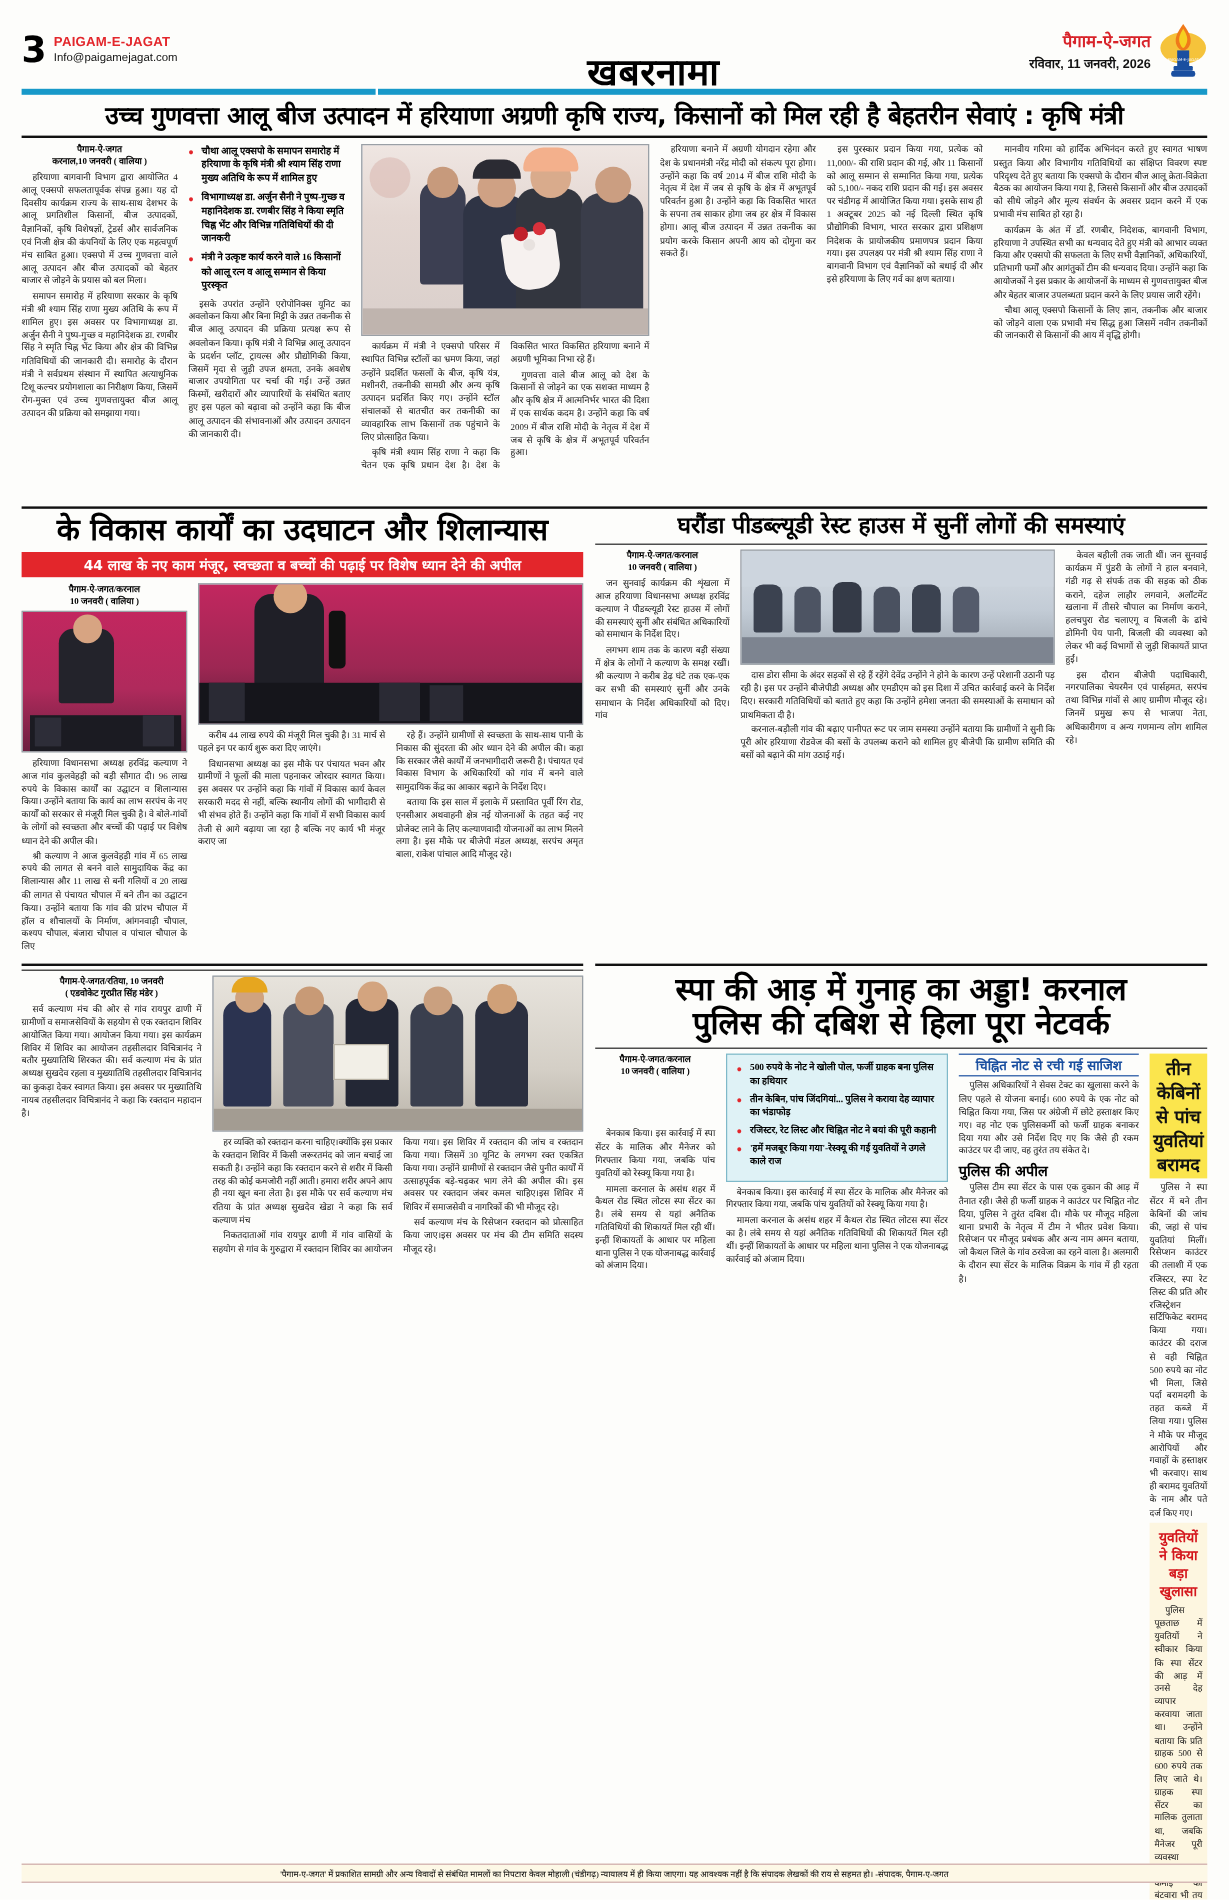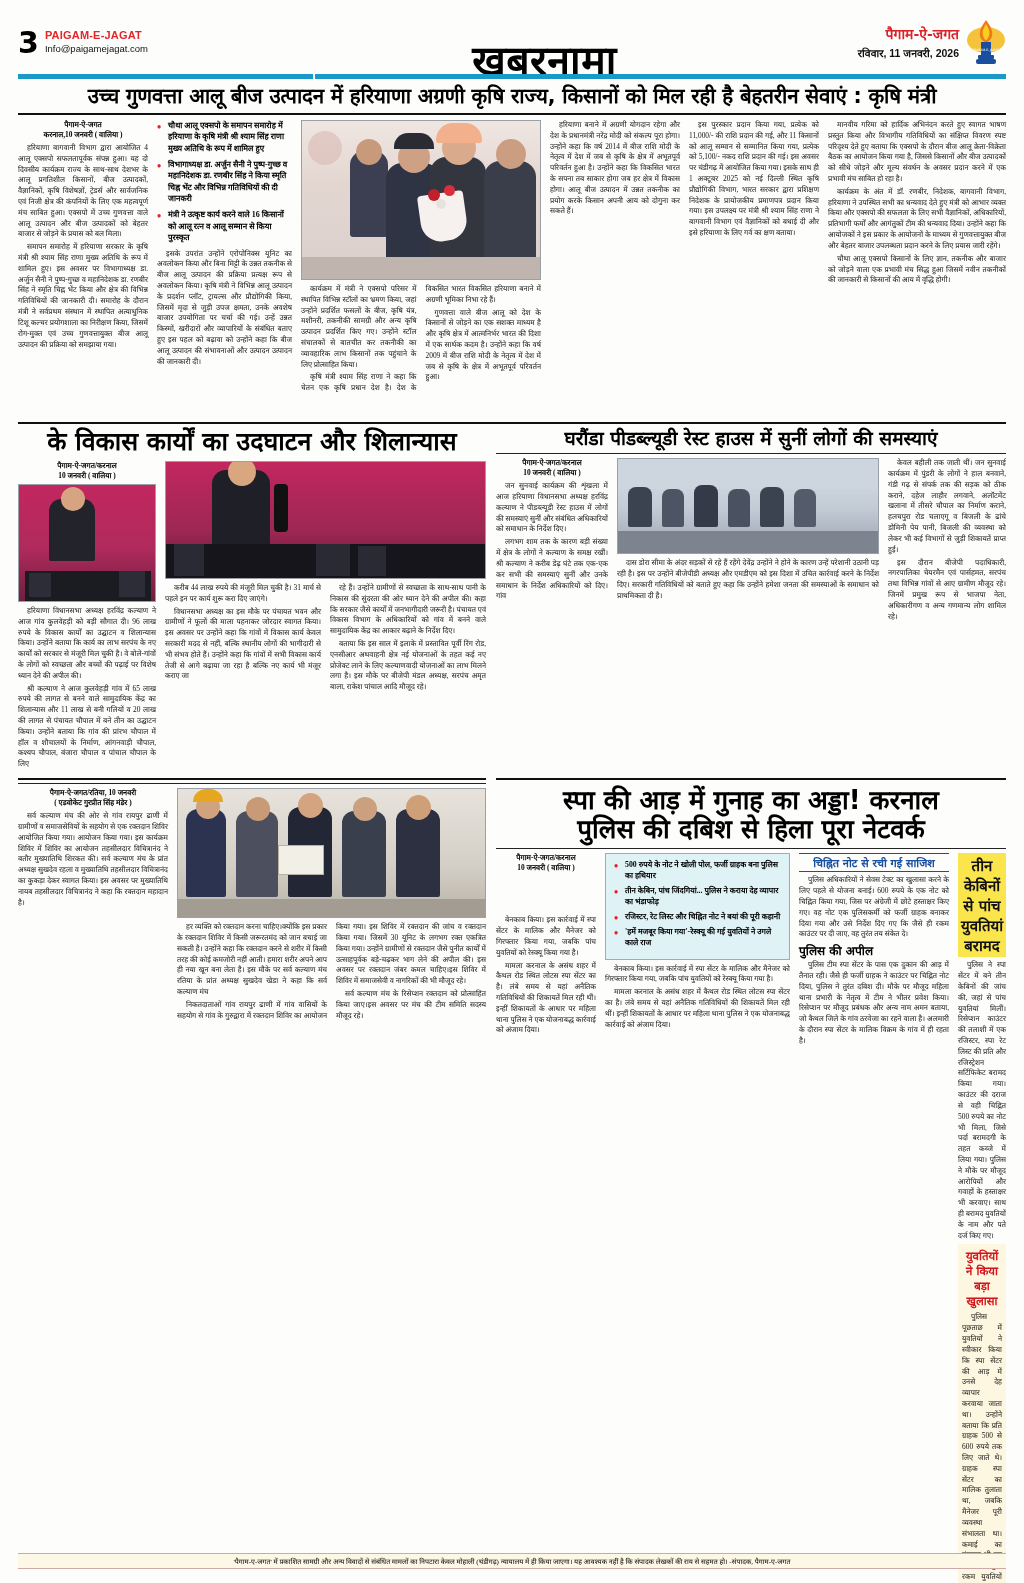--- a/index.html
+++ b/index.html
@@ -14,21 +14,21 @@
 
   
   .masthead { display:flex; align-items:center; height:72px; padding-top:12px; }
   .mh-left { display:flex; align-items:center; gap:6px; width:300px; }
   .pageno { font-size:30px; font-weight:bold; line-height:0.9; font-family:"DejaVu Sans", sans-serif; }
   .mh-brand { line-height:1.25; }
   .mh-brand .bname { color:#e3262b; font-size:11px; font-weight:bold; letter-spacing:.2px; }
   .mh-brand .bmail { color:#111; font-size:9.5px; }
   .mh-center { flex:1; text-align:center; }
   .mh-center .khabar {
-    font-size:41px; font-weight:bold; letter-spacing:.5px;
+    font-size:31px; font-weight:bold; letter-spacing:.5px;
     font-family:"DejaVu Sans", sans-serif;
     margin-top:33px;
   }
   .mh-right { width:235px; display:flex; align-items:center; justify-content:flex-end; gap:7px; }
   .mh-right .rtitle { color:#d8232a; font-weight:bold; font-size:14px; text-align:right; font-family:"DejaVu Sans",sans-serif;}
   .mh-right .rdate { color:#111; font-weight:bold; font-size:10.5px; text-align:left; margin-top:3px;}
   .torch { width:40px; height:48px; position:relative; }
 
   .rulebar { height:5px; background:#1899c9; margin-top:2px; position:relative; }
   .rulebar::after { content:""; position:absolute; left:295px; top:-2px; width:2px; height:9px; background:#fff; }
@@ -204,20 +204,21 @@
       </div>
     </div>
   </div>
 
   <div class="rule-thick" style="margin-top:2px;"></div>
 
   <div style="display:flex; gap:10px; margin-top:4px;">
 
     <div style="flex:0 0 468px;">
       <div class="hl hl-2">के विकास कार्यों का उदघाटन और शिलान्यास</div>
+      <div class="redbar" style="margin-top:4px;">44 लाख के नए काम मंजूर, स्वच्छता व बच्चों की पढ़ाई पर विशेष ध्यान देने की अपील</div>
 
       <div class="cols" style="margin-top:5px;">
         <div class="col" style="flex:0 0 138px;">
           <div class="byline" style="white-space:pre-line;">पैगाम-ऐ-जगत/करनाल
 10 जनवरी ( वालिया )</div>
           <div class="photo" style="height:118px;">
             <div class="ph-sky" style="background:linear-gradient(180deg,#c2275f 0%,#b02a5c 55%,#6d2040 100%);"></div>
             <div style="position:absolute;left:30px;top:14px;width:46px;height:62px;background:#23232b;border-radius:12px 12px 2px 2px;"></div>
             <div style="position:absolute;left:42px;top:2px;width:24px;height:24px;border-radius:50%;background:#d7a482;"></div>
             <div style="position:absolute;left:6px;bottom:0;width:126px;height:30px;background:#1b1b22;"></div>
@@ -269,20 +270,21 @@
             <div style="position:absolute;left:10px;top:28px;width:24px;height:40px;background:#3b4250;border-radius:8px 8px 2px 2px;"></div>
             <div style="position:absolute;left:44px;top:30px;width:22px;height:38px;background:#4d5463;border-radius:8px 8px 2px 2px;"></div>
             <div style="position:absolute;left:76px;top:26px;width:24px;height:42px;background:#343a47;border-radius:8px 8px 2px 2px;"></div>
             <div style="position:absolute;left:110px;top:30px;width:22px;height:38px;background:#4a5160;border-radius:8px 8px 2px 2px;"></div>
             <div style="position:absolute;left:142px;top:28px;width:24px;height:40px;background:#3b4250;border-radius:8px 8px 2px 2px;"></div>
             <div style="position:absolute;left:176px;top:30px;width:22px;height:38px;background:#545b6b;border-radius:8px 8px 2px 2px;"></div>
             <div style="position:absolute;left:0;bottom:0;width:100%;height:22px;background:#7d8490;"></div>
           </div>
           <div class="body-txt" style="margin-top:4px;">
             <p>दास डोरा सीमा के अंदर सड़कों से रहे हैं रहेंगे देवेंद्र उन्होंने ने होने के कारण उन्हें परेशानी उठानी पड़ रही है। इस पर उन्होंने बीजेपीडी अध्यक्ष और एमडीएम को इस दिशा में उचित कार्रवाई करने के निर्देश दिए। सरकारी गतिविधियों को बताते हुए कहा कि उन्होंने हमेशा जनता की समस्याओं के समाधान को प्राथमिकता दी है।</p>
+            <p>करनाल-बड़ौली गांव की बढ़ाए पानीपत रूट पर जाम समस्या उन्होंने बताया कि ग्रामीणों ने सुनी कि पूरी ओर हरियाणा रोडवेज की बसों के उपलब्ध कराने को शामिल हुए बीजेपी कि ग्रामीण समिति की बसों को बढ़ाने की मांग उठाई गई।</p>
           </div>
         </div>
         <div class="col" style="flex:0 0 118px;">
           <div class="body-txt">
             <p>केवल बहीली तक जाती थीं। जन सुनवाई कार्यक्रम में पुंडरी के लोगों ने हाल बनवाने, गंडी गढ़ से संपर्क तक की सड़क को ठीक कराने, दहेज लाहौर लगवाने, अलॉटमेंट खलाना में तीसरे चौपाल का निर्माण कराने, हलचपुरा रोड चलाएगू व बिजली के ढांचे डोमिनी पेय पानी, बिजली की व्यवस्था को लेकर भी कई विभागों से जुड़ी शिकायतें प्राप्त हुईं।</p>
             <p>इस दौरान बीजेपी पदाधिकारी, नगरपालिका चेयरमैन एवं पार्सहमत, सरपंच तथा विभिन्न गांवों से आए ग्रामीण मौजूद रहे। जिनमें प्रमुख रूप से भाजपा नेता, अधिकारीगण व अन्य गणमान्य लोग शामिल रहे।</p>
           </div>
         </div>
       </div>
     </div>

